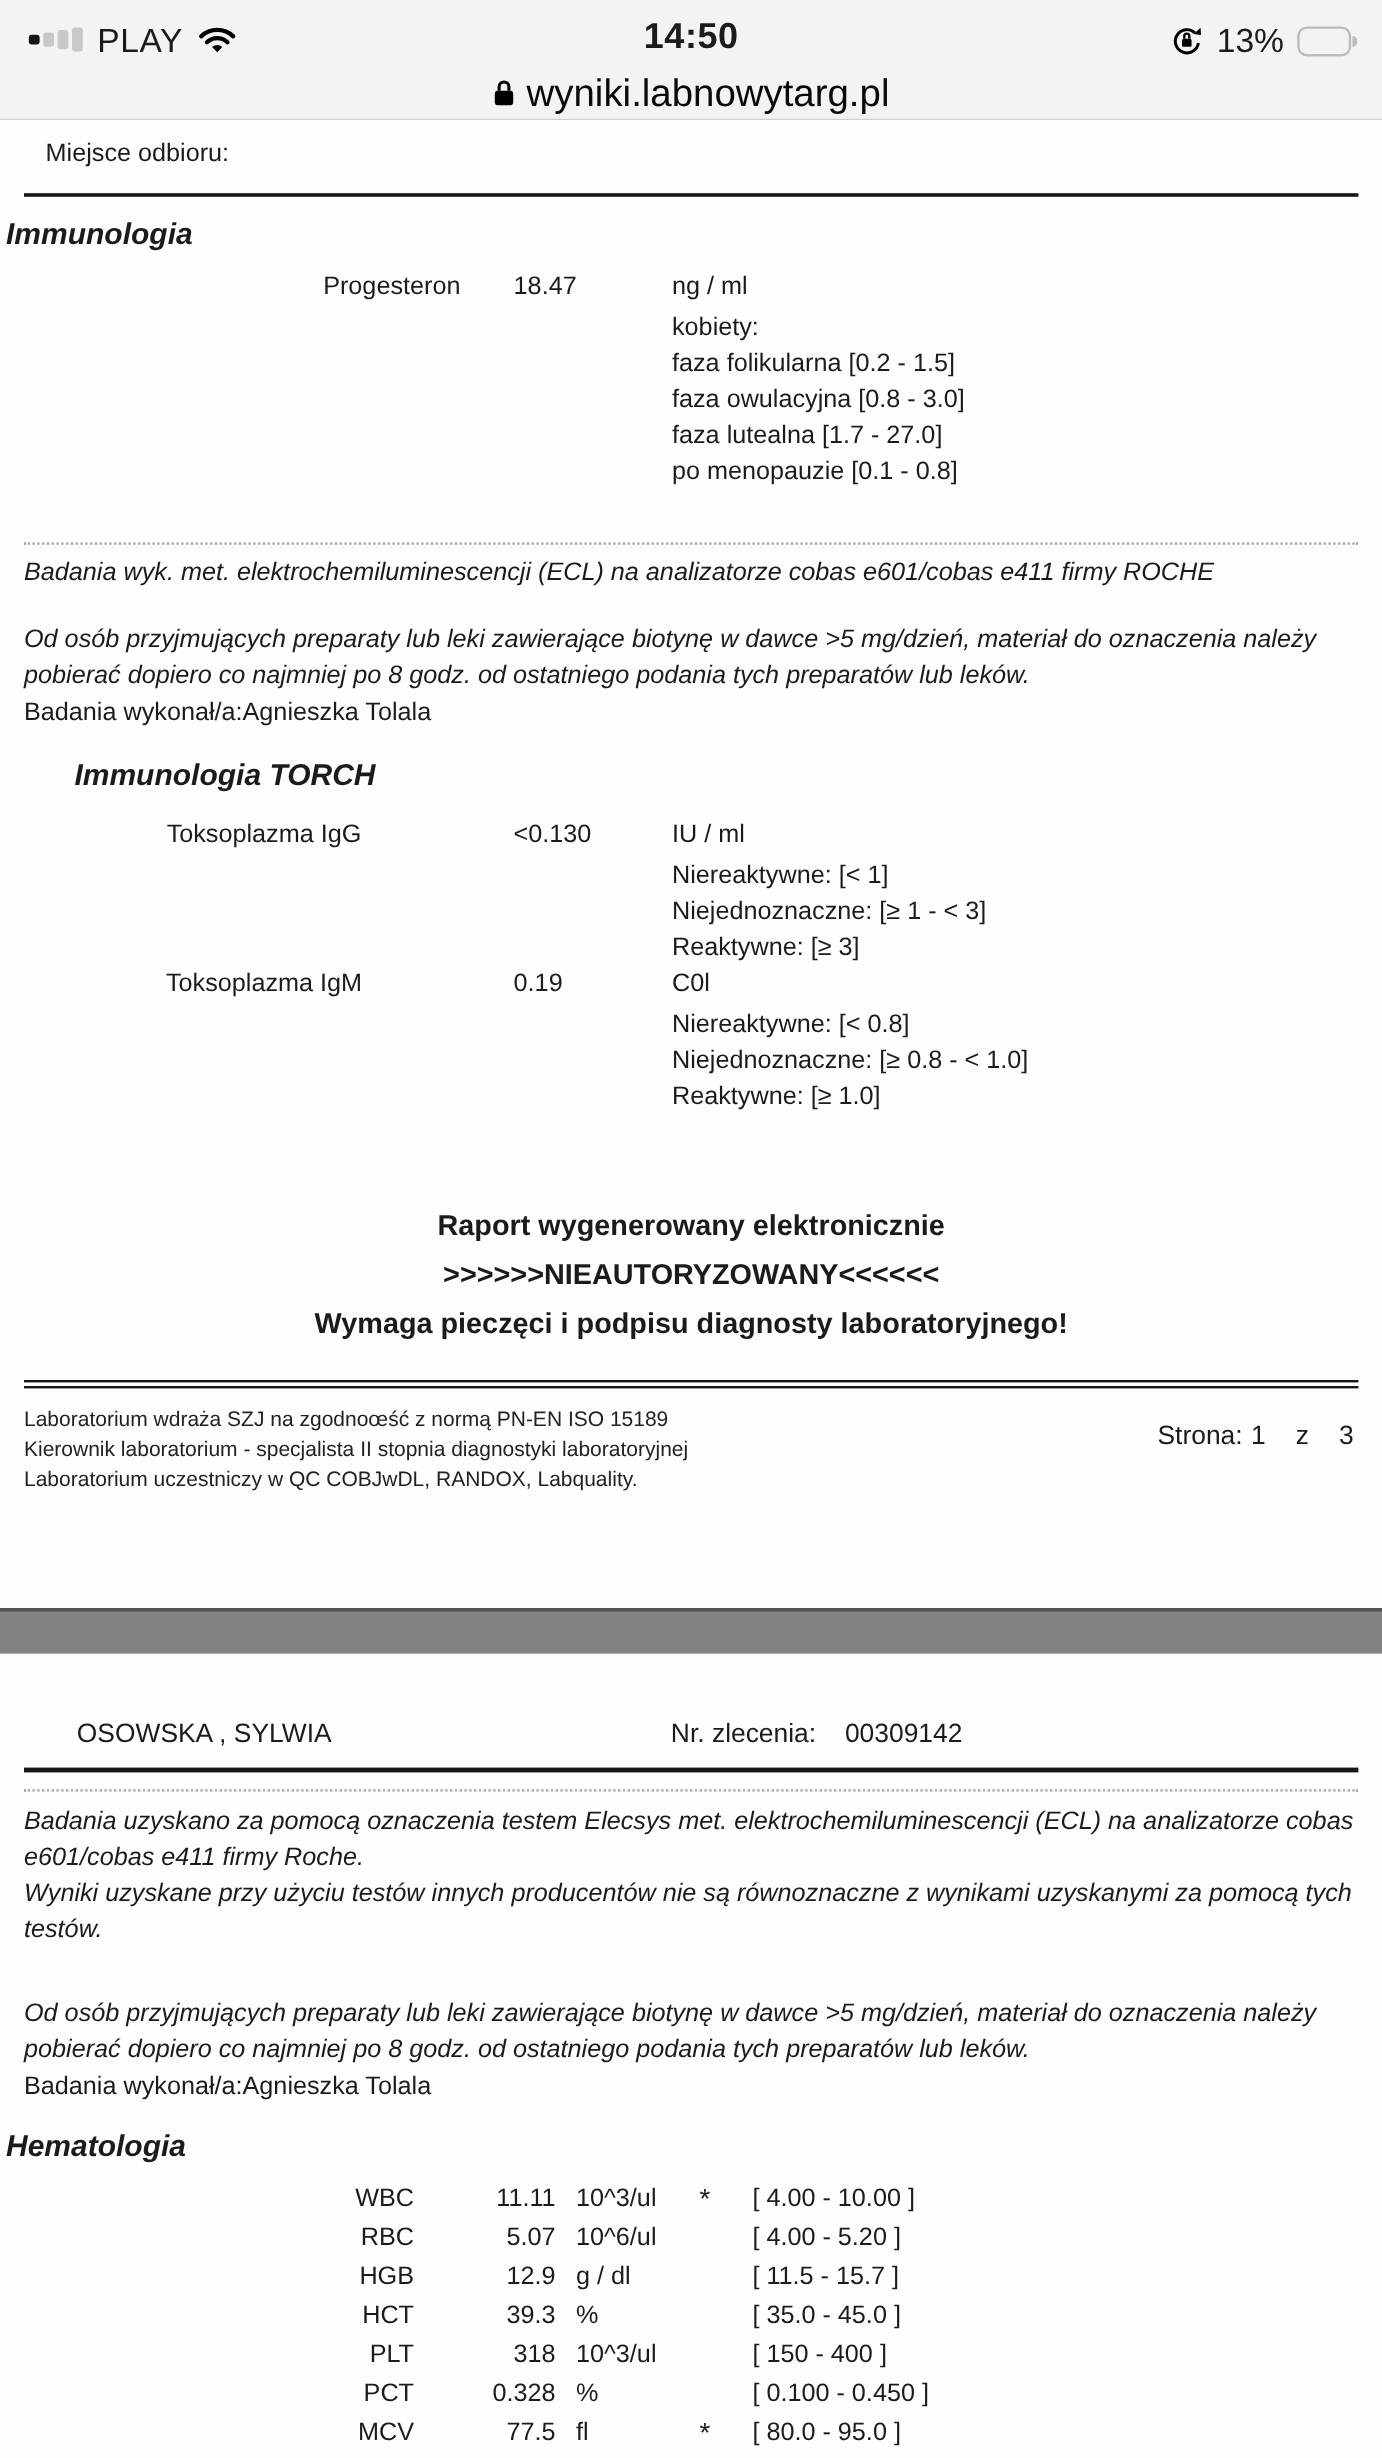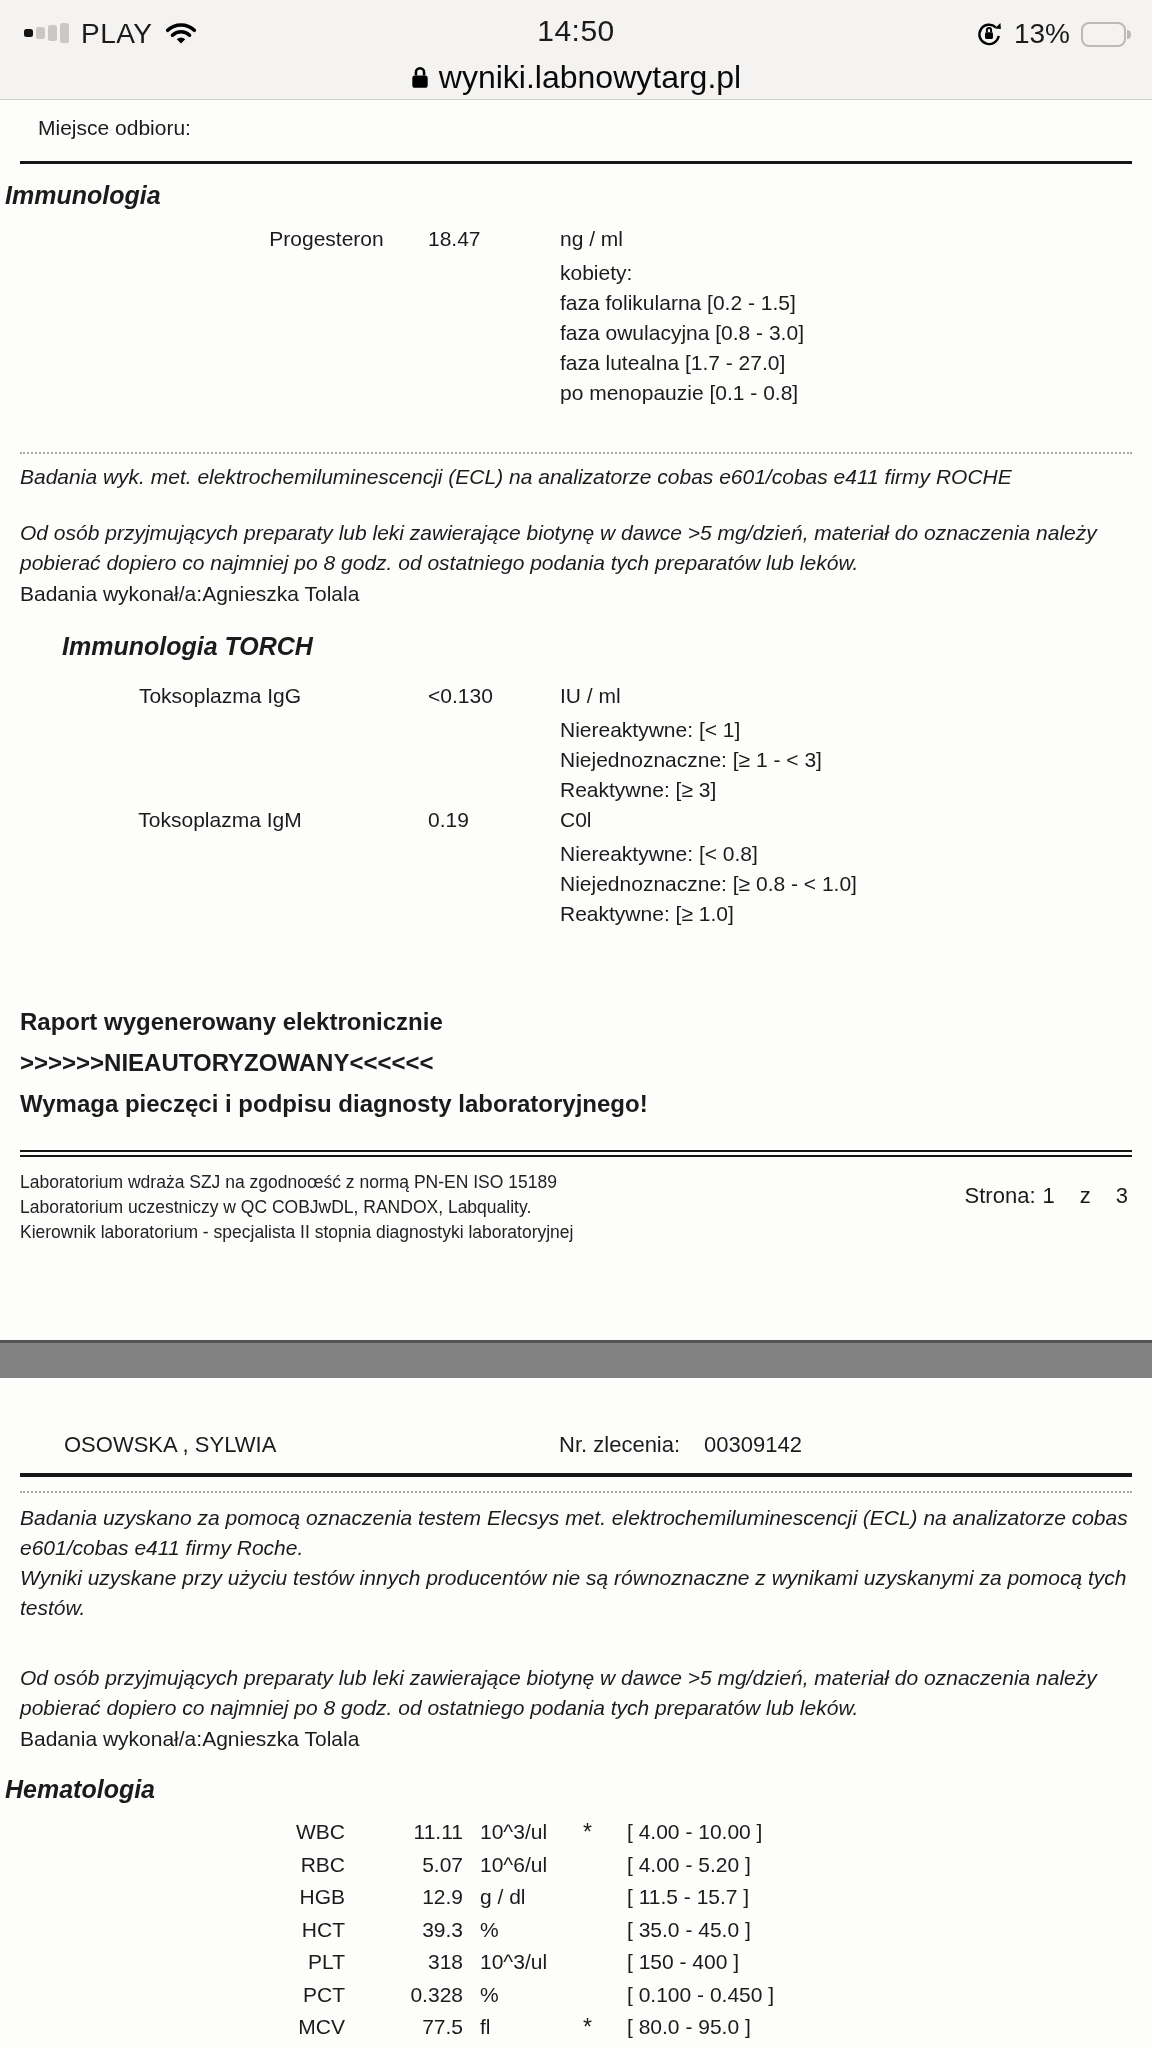--- a/index.html
+++ b/index.html
@@ -11,21 +11,21 @@
   }
 
   
   .chrome { height:100px; background:#f4f3f1; border-bottom:1px solid #cfcfcd; }
   .status-bar { height:56px; display:flex; align-items:center; padding:12px 20px 0 24px; position:relative; }
   .sb-left { display:flex; align-items:center; gap:12px; }
   .signal { display:flex; align-items:flex-end; gap:3px; height:22px; padding-bottom:2px; }
   .signal i { display:block; width:9px; border-radius:2.5px; background:#c9c8c6; }
   .signal i.on { background:#141414; }
   .carrier { font-size:28px; letter-spacing:.5px; }
-  .sb-time { position:absolute; left:0; right:0; top:14px; text-align:center; font-weight:normal; font-size:30px; letter-spacing:.5px; }
+  .sb-time { position:absolute; left:0; right:0; top:14px; text-align:center; font-weight:bold; font-size:30px; letter-spacing:.5px; }
   .sb-right { margin-left:auto; display:flex; align-items:center; gap:11px; z-index:1; }
   .batt-pct { font-size:28px; }
   .battery { position:relative; width:51px; height:26px; display:flex; align-items:center; }
   .batt-body { width:45px; height:25px; border:2.5px solid #bcbbb9; border-radius:8px; padding:2.5px; }
   .batt-fill { width:6px; height:100%; border-radius:2.5px; }
   .batt-tip { position:absolute; right:1px; top:8.5px; width:4.5px; height:9px; background:#bcbbb9; border-radius:0 4px 4px 0; }
   .url-bar { height:42px; display:flex; justify-content:center; align-items:center; gap:10px; font-size:32px; color:#0a0a0a; }
 
   
   .doc { padding:0 20px; font-size:21px; }
@@ -41,21 +41,21 @@
   .result-grid .name { padding-left:0;text-align:center; }
   .result-grid .name.indent-prog { padding-left:213px; }
   .result-grid .val { padding-left:8px; }
   .reflines { margin-top:5px; line-height:30px; }
 
   .note { font-style:italic; text-align:left; line-height:30px; }
   .note-m1 { margin-top:8px; }
   .note-biotin1 { margin-top:26px; }
   .performed { display:flex; margin-top:4px; }
 
-  .notice { text-align:left; font-weight:bold; font-size:24px; line-height:41px; margin-top:72px; }
+  .notice { text-align:center; font-weight:bold; font-size:24px; line-height:41px; margin-top:72px; }
 
   .footer { display:flex; margin-top:13px; }
   .footer-lines { font-size:17.5px; line-height:25px; color:#222; }
   .page-ind { margin-left:auto; font-size:22px; padding:13px 4px 0 0; display:flex; gap:25px; white-space:nowrap; }
 
   .band { height:38px; background:#828282; border-top:3px solid #535353; margin:95px -20px 0; }
 
   .p2head { display:flex; align-items:baseline; margin:54px 0 0 44px; font-size:22px; }
   .p2head .order { margin-left:auto; display:flex; gap:24px; padding-right:330px; white-space:nowrap; }
   .p2 .rule-4 { margin-top:15px; }
@@ -190,22 +190,22 @@
     <div>&gt;&gt;&gt;&gt;&gt;&gt;NIEAUTORYZOWANY&lt;&lt;&lt;&lt;&lt;&lt;</div>
     <div>Wymaga pieczęci i podpisu diagnosty laboratoryjnego!</div>
   </div>
 
   <hr class="dbl">
 
   <div class="footer">
     <div class="footer-lines">
 
     <div>Laboratorium wdraża SZJ na zgodnoœść z normą PN-EN ISO 15189</div>
+        <div>Kierownik laboratorium - specjalista II stopnia diagnostyki laboratoryjnej</div>
         <div>Laboratorium uczestniczy w QC COBJwDL, RANDOX, Labquality.</div>
-        <div>Kierownik laboratorium - specjalista II stopnia diagnostyki laboratoryjnej</div>
       </div>
     <div class="page-ind">
       <span>Strona:</span>
       <span style="margin-left:-18px">1</span>
       <span>z</span>
       <span>3</span>
     </div>
   </div>
 
   <div class="band"></div>

